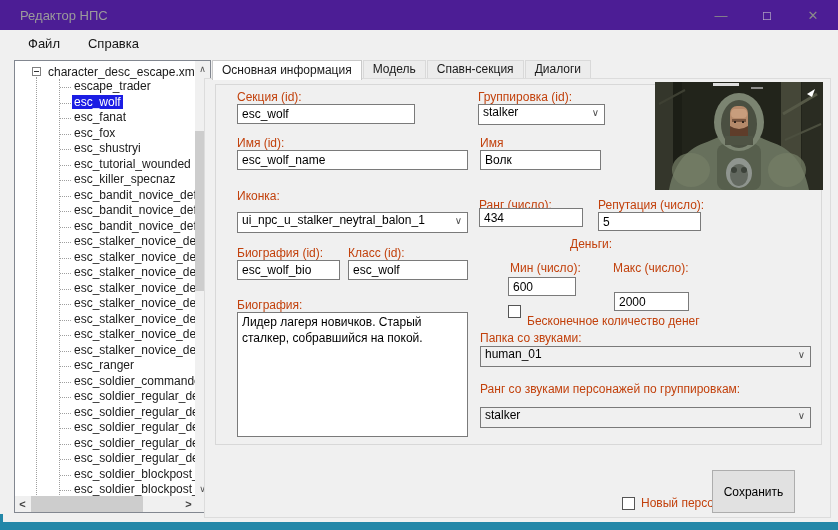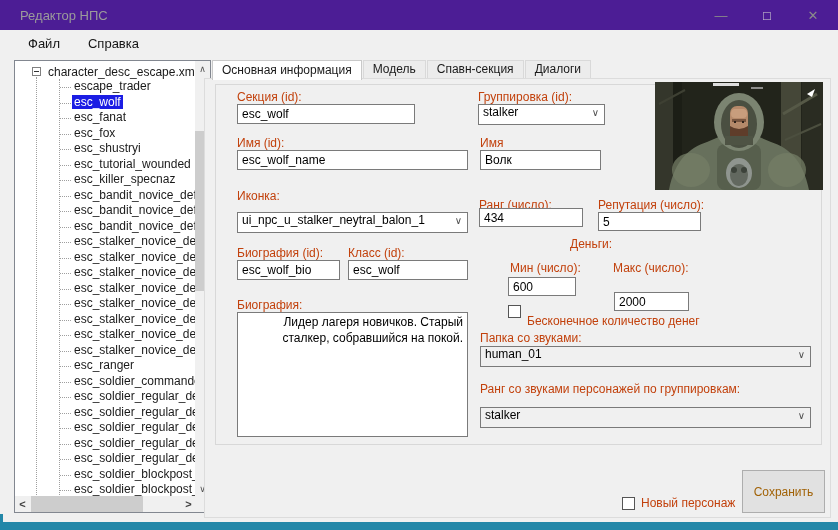--- a/index.html
+++ b/index.html
@@ -63,21 +63,21 @@
   .groupbox{position:absolute;left:215px;top:84px;width:607px;height:361px;
             border:1px solid #d8d8d8;box-sizing:border-box;}
   .lbl{position:absolute;white-space:nowrap;color:#c2410c;}
   .tb{position:absolute;background:#fff;border:1px solid #7a7a7a;box-sizing:border-box;
       padding:2px 4px;color:#000;white-space:nowrap;overflow:hidden;}
   .combo{position:absolute;background:#fff;border:1px solid #7a7a7a;box-sizing:border-box;
          padding:0 18px 2px 4px;color:#000;white-space:nowrap;overflow:hidden;}
   .combo.flat{background:#f0f0f0;}
   .chev{position:absolute;right:5px;top:2px;color:#505050;font-size:10px;}
   .ta{position:absolute;background:#fff;border:1px solid #7a7a7a;box-sizing:border-box;
-      padding:2px 4px;color:#000;line-height:1.32;text-align:right;}
+      padding:2px 4px;color:#000;line-height:1.32;}
   .cb{position:absolute;width:13px;height:13px;background:#fff;border:1px solid #555;box-sizing:border-box;}
   
   #lbl-section{left:237px;top:90px;}   #in-section{left:237px;top:104px;width:178px;height:20px;}
   #lbl-grouping{left:478px;top:90px;}  #sel-grouping{left:478px;top:104px;width:127px;height:21px;}
   #lbl-nameid{left:237px;top:136px;}   #in-nameid{left:237px;top:150px;width:231px;height:20px;}
   #lbl-name{left:480px;top:136px;}     #in-name{left:480px;top:150px;width:121px;height:20px;}
   #lbl-icon{left:237px;top:189px;}     #sel-icon{left:237px;top:212px;width:231px;height:21px;}
   #lbl-rank{left:479px;top:198px;}     #in-rank{left:479px;top:208px;width:104px;height:19px;}
   #lbl-rep{left:598px;top:198px;}      #in-rep{left:598px;top:212px;width:103px;height:19px;}
   #lbl-money{left:570px;top:237px;}
@@ -86,23 +86,23 @@
   #cb-inf{left:508px;top:305px;}       #lbl-inf{left:527px;top:314px;}
   #lbl-bioid{left:237px;top:246px;}    #in-bioid{left:237px;top:260px;width:103px;height:20px;}
   #lbl-classid{left:348px;top:246px;}  #in-classid{left:348px;top:260px;width:120px;height:20px;}
   #lbl-bio{left:237px;top:298px;}      #ta-bio{left:237px;top:312px;width:231px;height:125px;}
   #lbl-sound{left:480px;top:331px;}    #sel-sound{left:480px;top:346px;width:331px;height:21px;}
   #lbl-soundg{left:480px;top:382px;}   #sel-soundg{left:480px;top:407px;width:331px;height:21px;}
   
   .portrait{position:absolute;left:655px;top:82px;width:168px;height:108px;display:block;}
   
   #cb-new{left:622px;top:497px;}       #lbl-new{left:641px;top:496px;}
-  .btn-save{position:absolute;left:742px;top:470px;width:83px;height:43px;background:#e1e1e1;
+  .btn-save{position:absolute;left:712px;top:470px;width:83px;height:43px;background:#e1e1e1;
             border:1px solid #adadad;box-sizing:border-box;display:flex;align-items:center;
-            justify-content:center;color:#a16207;}
+            justify-content:center;color:#000000;}
   .bottom-strip{position:absolute;left:0;right:0;bottom:0;height:8px;background:var(--footer_strip);}
   .edge-strip{position:absolute;left:0;top:514px;width:3px;height:16px;background:var(--footer_strip);}
 </style>
 </head>
 <body>
 
 <div class="titlebar">
   <span class="title">Редактор НПС</span>
   <div class="win-btns">
     <div class="win-btn">—</div>

